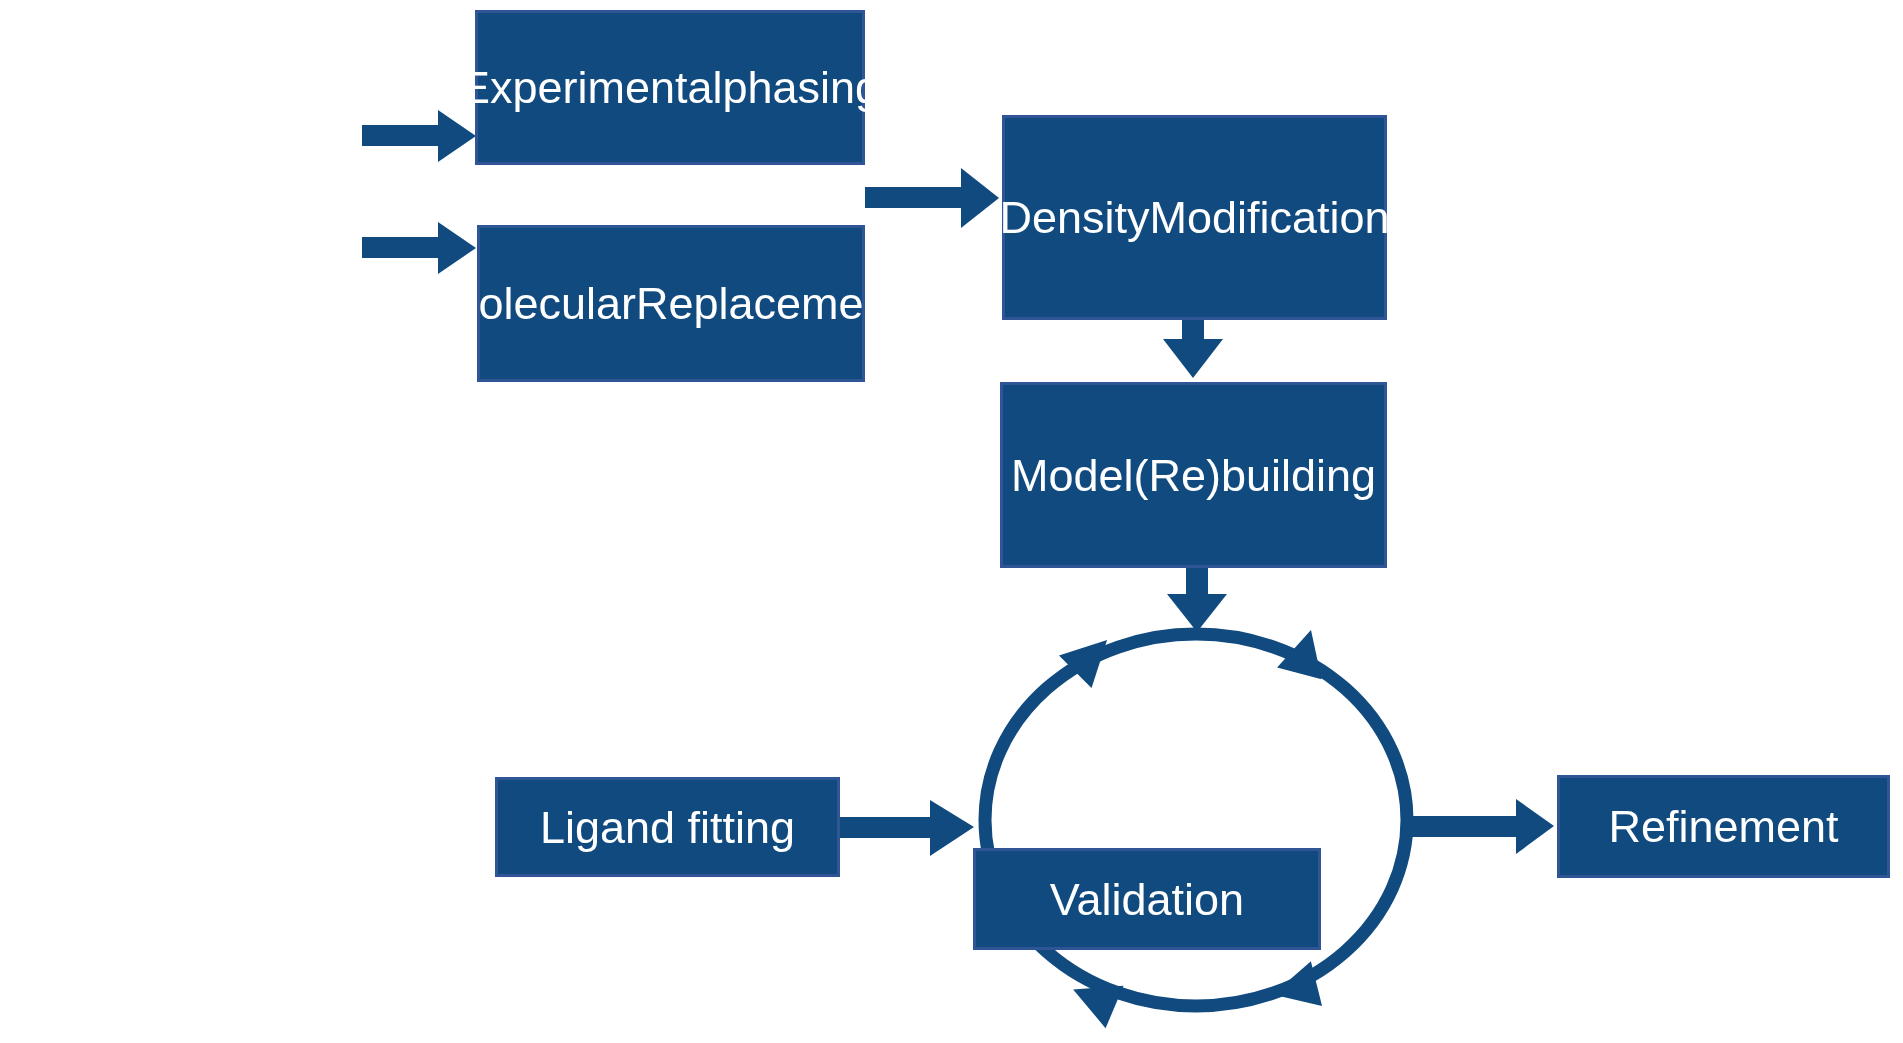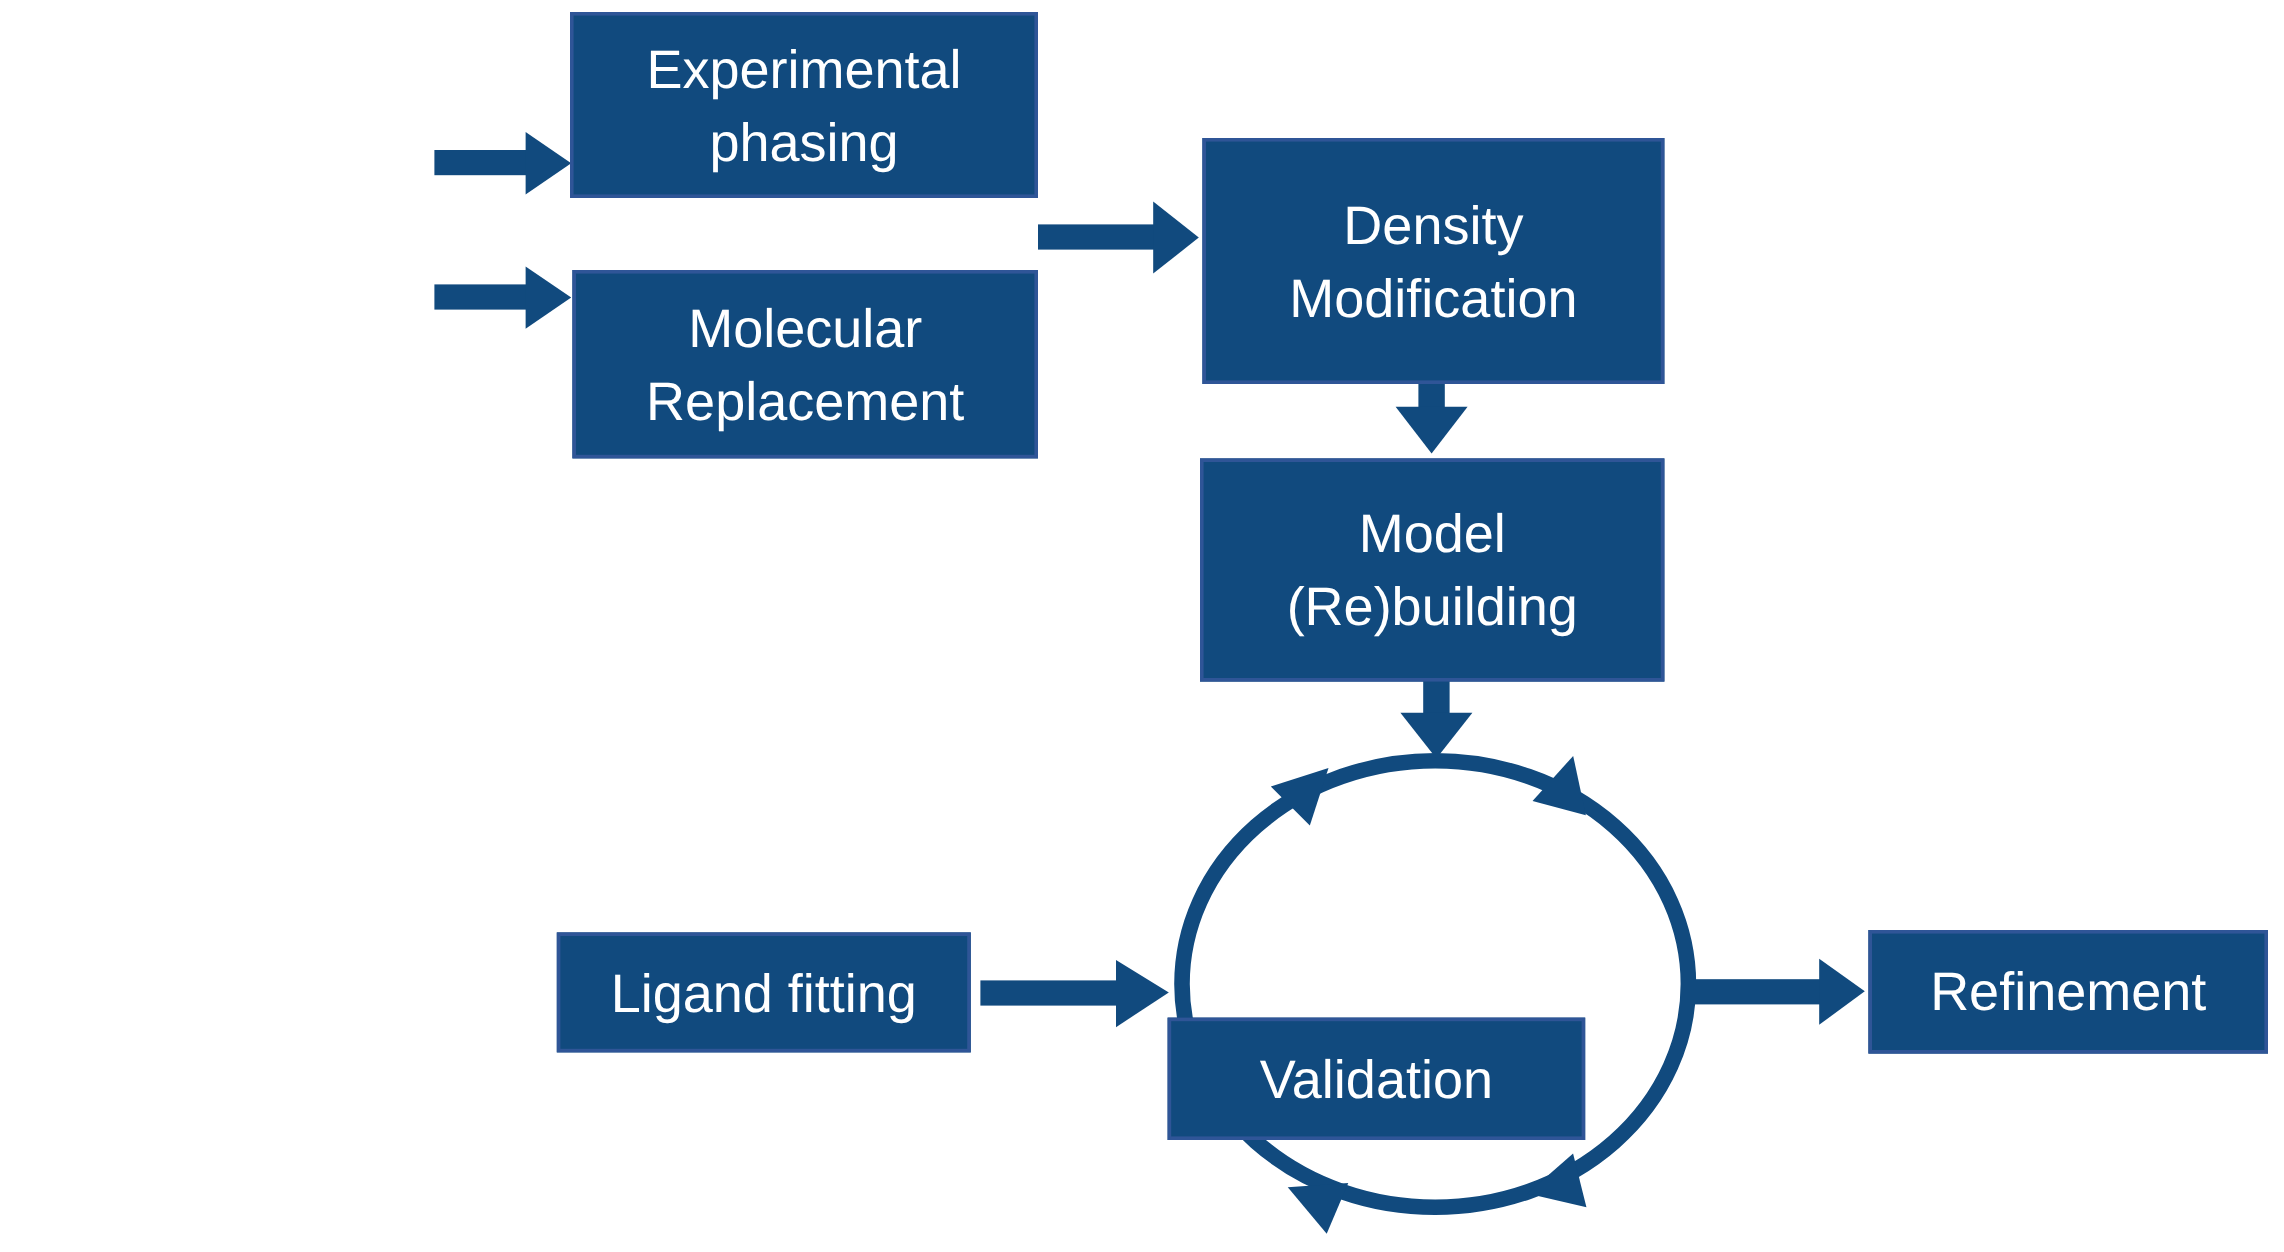--- a/index.html
+++ b/index.html
@@ -14,38 +14,38 @@
     position:absolute;left:0;top:0;width:1903px;height:1043px;
     z-index:0;
   }
   .node{
     position:absolute;
     box-sizing:border-box;
     background:#114a7e;
     border:3px solid #2f5597;
     color:#ffffff;
     display:flex;
-    flex-direction:column;
+    flex-direction:row;
     align-items:center;
     justify-content:center;
     text-align:center;
     font-size:45px;
     line-height:61px;
     z-index:1;
     white-space:nowrap;
   }
   .node span{display:block;}
   #n-dqa {left:16px;  top:112px; width:346px; height:157px;}
   #n-exp {left:475px; top:10px;  width:390px; height:155px;}
   #n-mol {left:477px; top:225px; width:388px; height:157px;}
   #n-den {left:1002px;top:115px; width:385px; height:205px;}
   #n-mod {left:1000px;top:382px; width:387px; height:186px;}
   #n-ref {left:973px; top:696px; width:440px; height:102px;}
   #n-val {left:973px; top:848px; width:348px; height:102px;}
-  #n-lig {left:464px; top:777px; width:345px; height:100px;}
+  #n-lig {left:495px; top:777px; width:345px; height:100px;}
   #n-dep {left:1557px;top:775px; width:333px; height:103px;}
   .arrow{fill:#114a7e;}
   .ring{stroke:#114a7e;stroke-width:13;fill:none;}
 </style>
 </head>
 <body>
 
 <div id="stage">
 
   <svg id="arrow-layer" viewBox="0 0 1903 1043" xmlns="http://www.w3.org/2000/svg">

